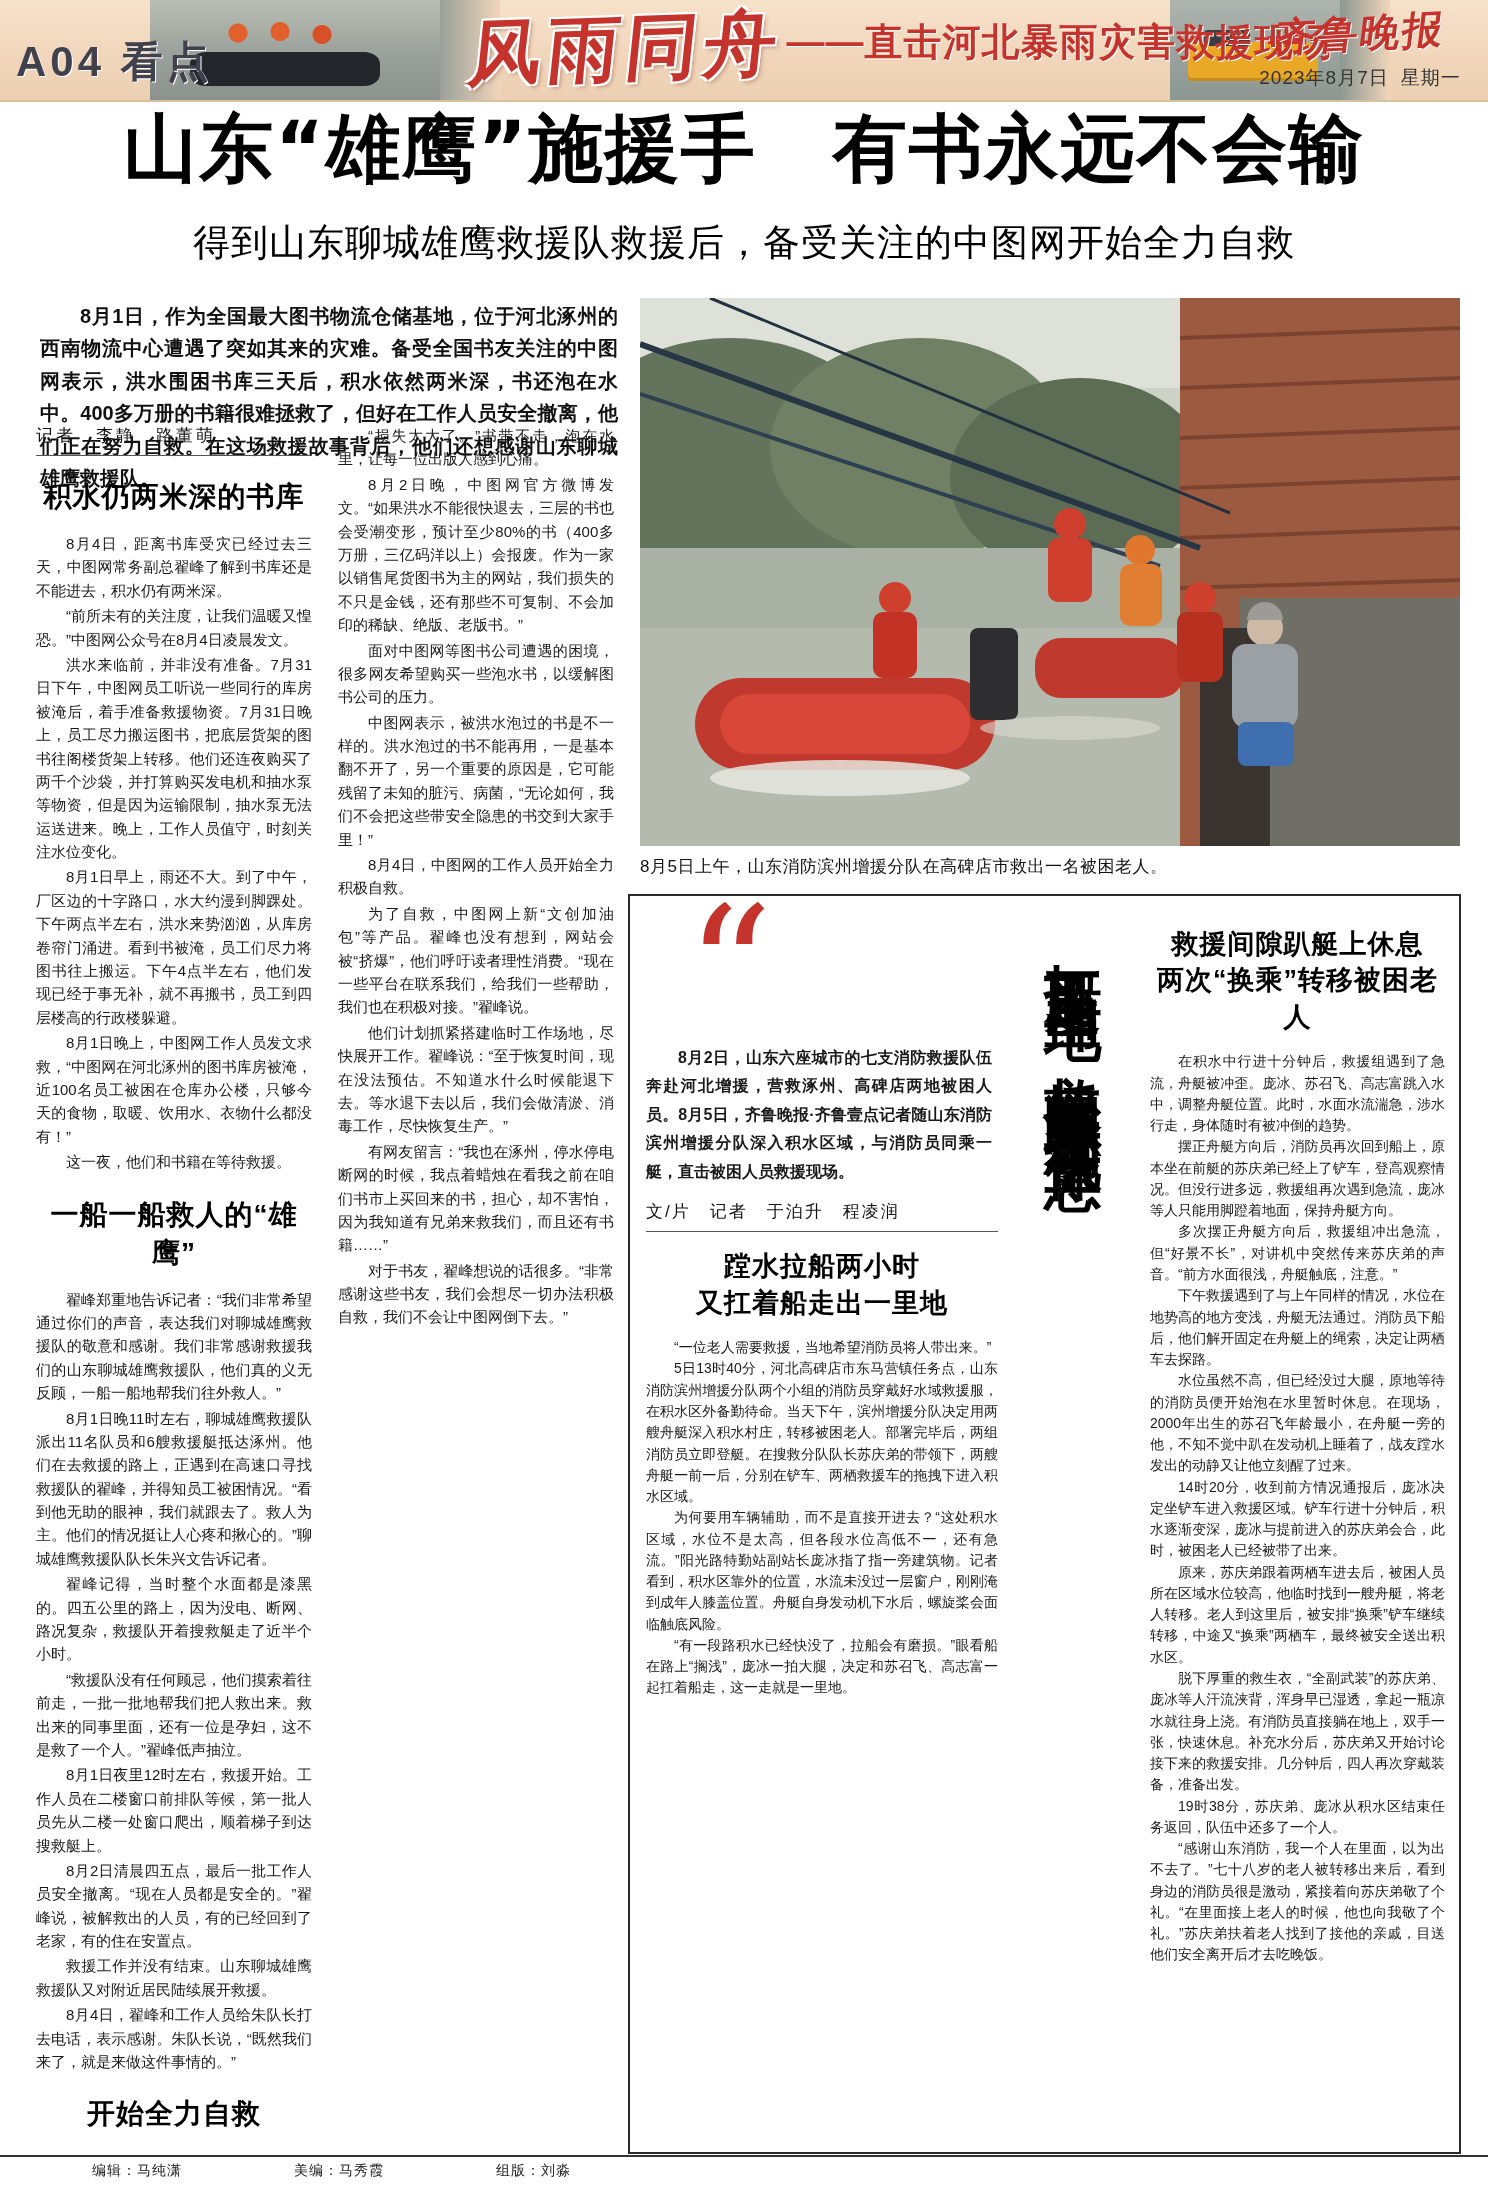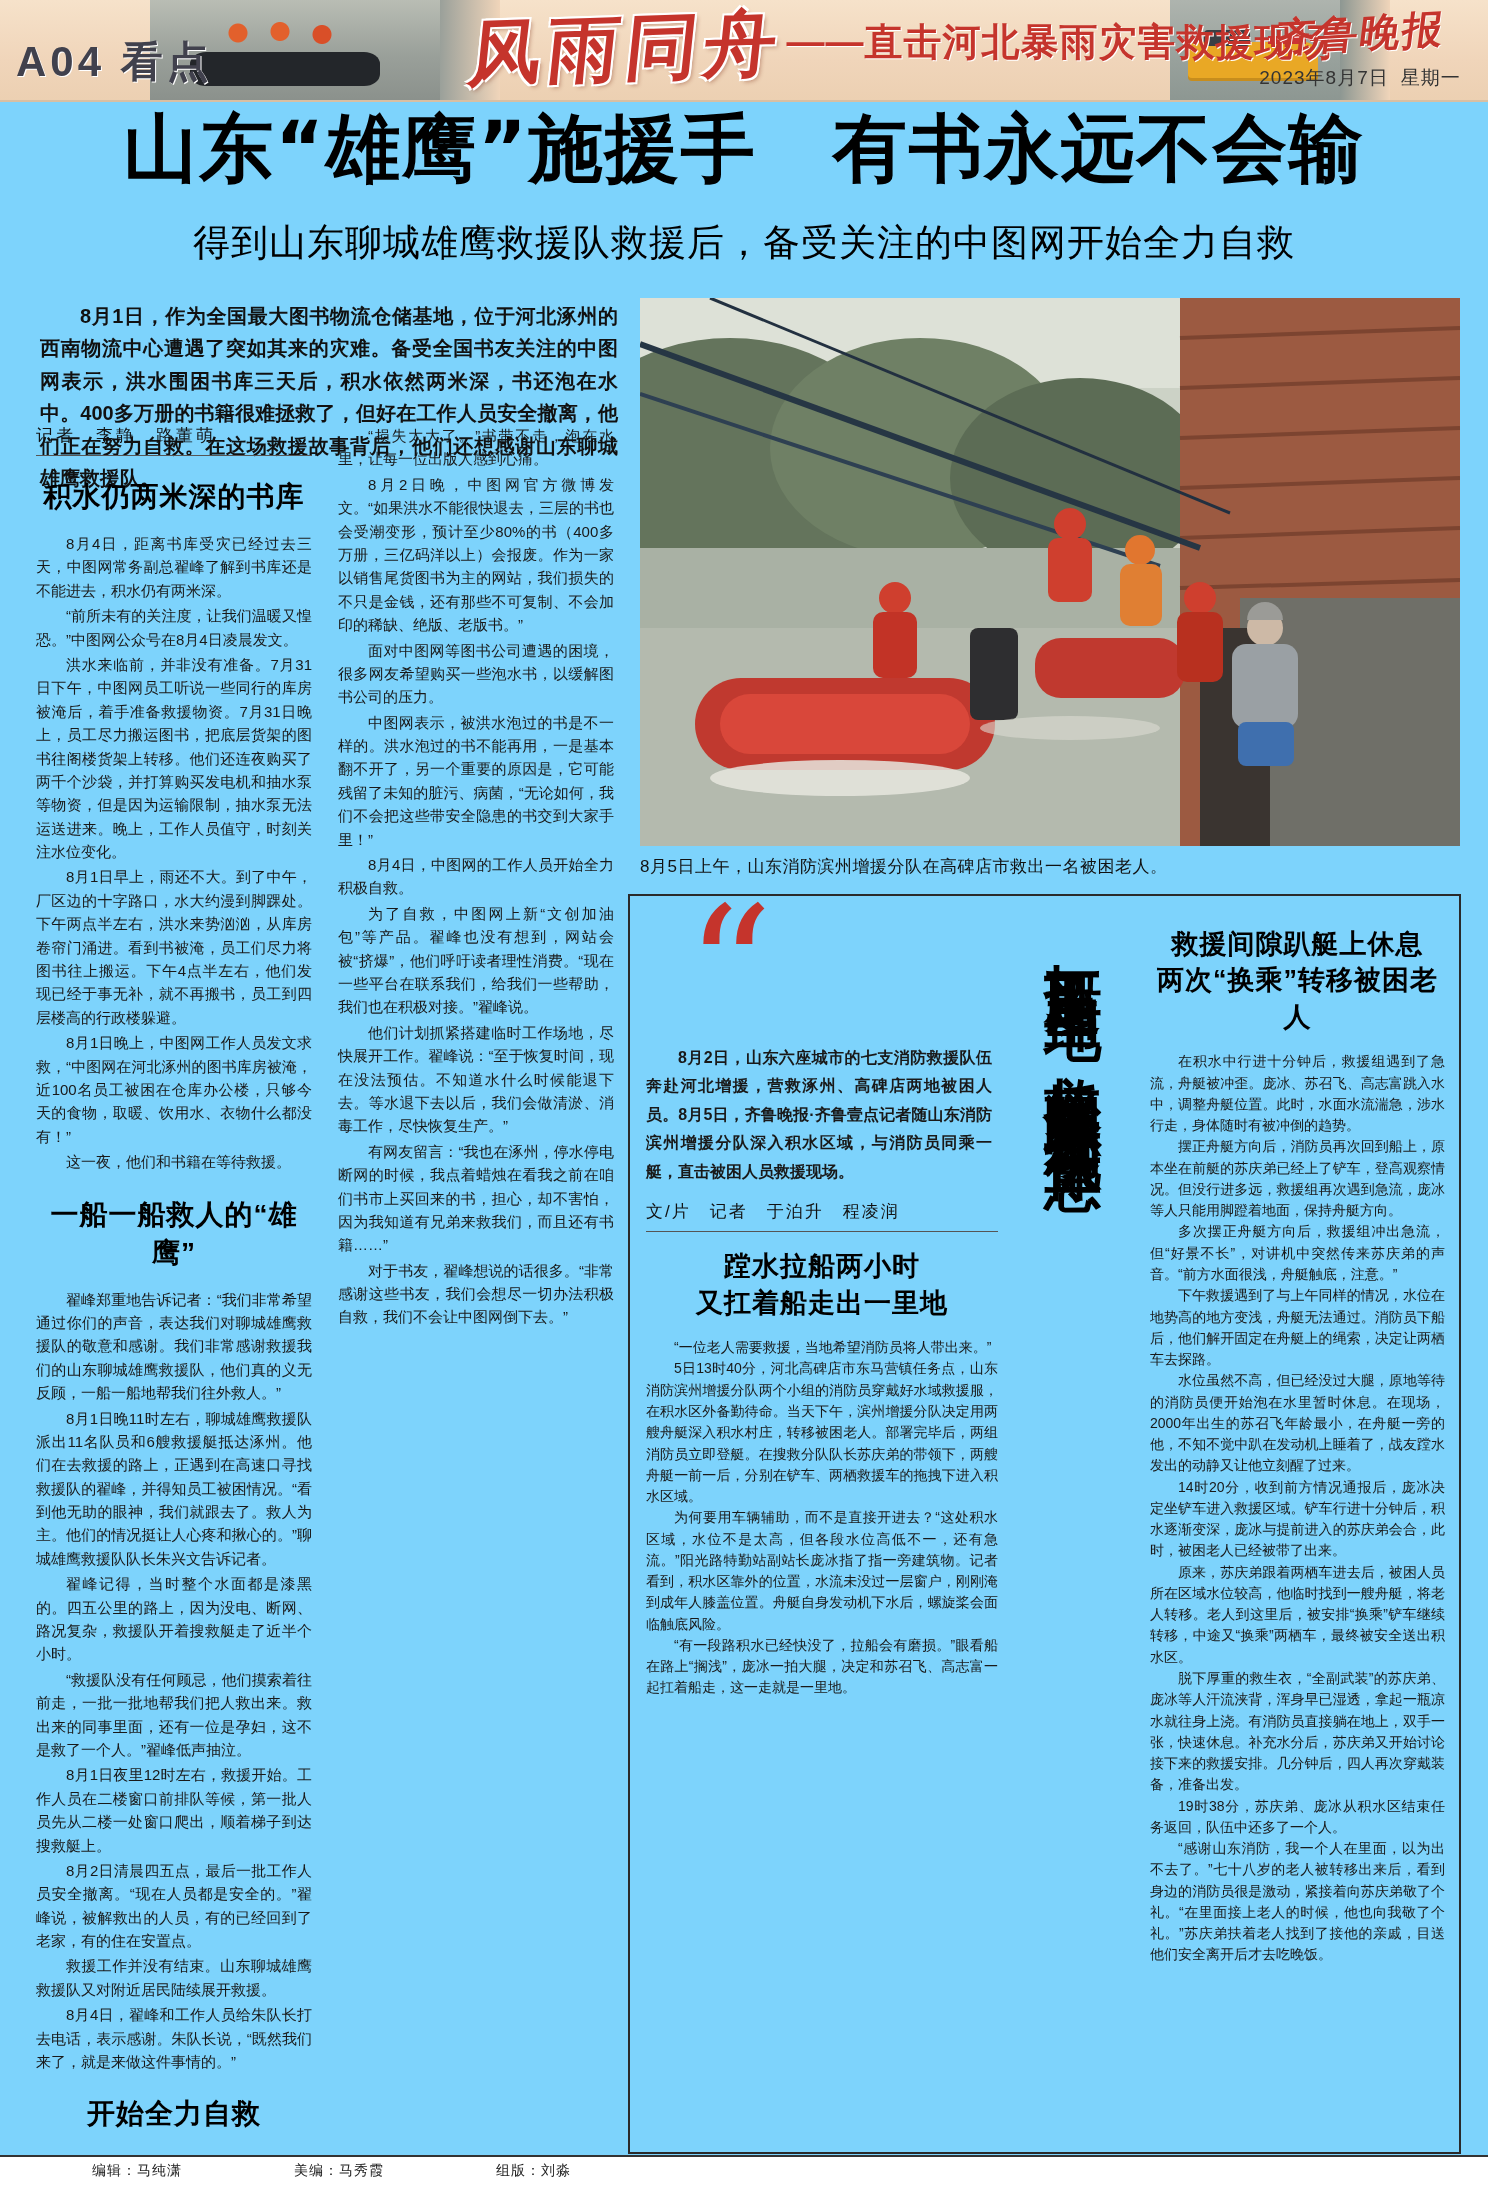--- a/index.html
+++ b/index.html
@@ -1,16 +1,16 @@
 <!DOCTYPE html>
 <html><head>
 <meta charset="utf-8">
 <style>
   html,body{margin:0;padding:0;background:#e8e8e8;}
-  .page{position:relative;width:1488px;height:2185px;margin:0 auto;background:#7dd3fc;
+  .page{position:relative;width:1488px;height:2185px;margin:0 auto;background:#ffffff;
         font-family:"Liberation Sans",sans-serif;color:#1a1a1a;overflow:hidden;}
 
   
   .masthead{position:absolute;left:0;top:0;width:1488px;height:100px;
             background:linear-gradient(180deg,#f6e2ca 0%,#f0d5ba 60%,#ecd0b2 100%);
             border-bottom:2px solid #d9bfa2;overflow:hidden;}
   .mast-photo{position:absolute;top:0;height:100px;}
   .mast-photo.left{left:150px;width:330px;
       background:linear-gradient(180deg,#b9bdb4 0%,#9aa09a 55%,#8b918c 100%);}
   .mast-photo.left::before{content:"";position:absolute;left:40px;top:52px;width:190px;height:34px;

